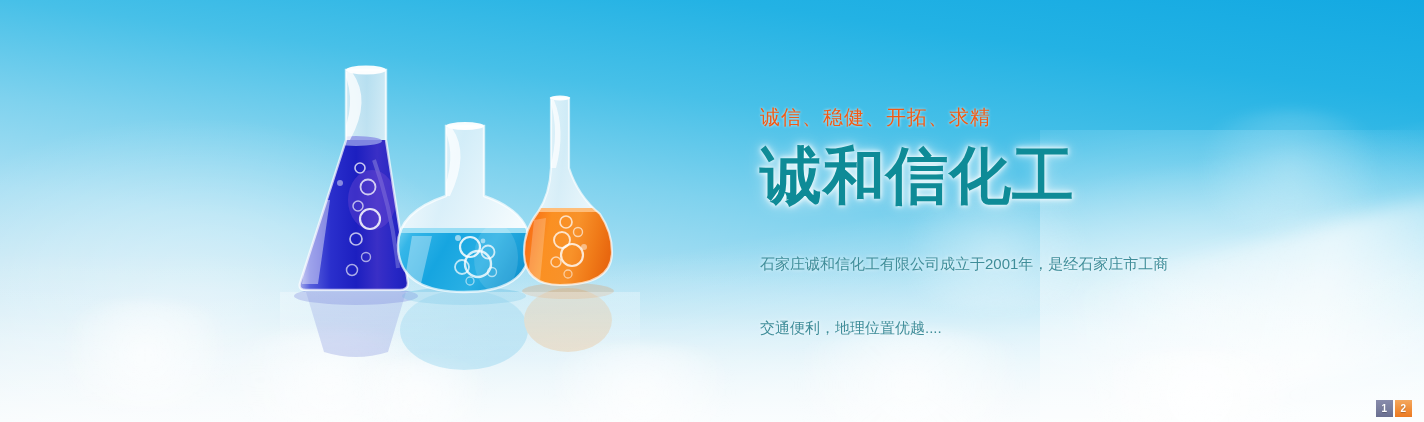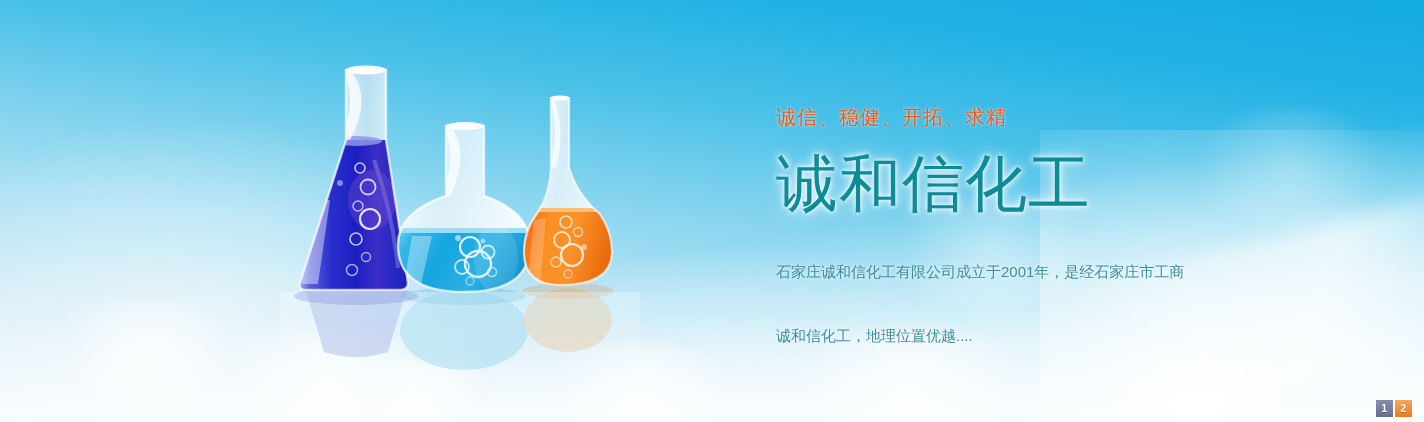--- a/index.html
+++ b/index.html
@@ -104,40 +104,40 @@
     position: absolute;
     left: 0; top: 0;
     width: 700px; height: 422px;
     pointer-events: none;
   }
   .flask-svg { display: block; }
 
   
   .copy {
     position: absolute;
-    left: 776px;
+    left: 760px;
     top: 104px;
     width: 560px;
   }
   .tagline {
     font-size: 20px;
     line-height: 26px;
     letter-spacing: 1px;
     color: #f05a15;
     font-weight: 400;
     text-shadow: 0 0 3px rgba(255,255,255,0.85);
     white-space: nowrap;
   }
   .headline {
-    margin-top: 16px;
+    margin-top: 8px;
     font-size: 62px;
     line-height: 76px;
     letter-spacing: 1px;
     color: #0e8b97;
-    font-weight: 400;
+    font-weight: 700;
     text-shadow:
       0 0 4px rgba(255,255,255,0.95),
       0 0 9px rgba(255,255,255,0.85),
       0 0 18px rgba(255,255,255,0.55);
     white-space: nowrap;
   }
   .desc {
     margin-top: 20px;
     font-size: 15px;
     line-height: 28px;
@@ -331,21 +331,21 @@
         <ellipse cx="560" cy="98" rx="10" ry="2.6" fill="#ffffff" opacity="0.95"></ellipse>
       </g>
     </svg>
   </div>
 
   <div class="copy">
     <div class="tagline">诚信、稳健、开拓、求精</div>
     <div class="headline">诚和信化工</div>
     <div class="desc">
       <div class="desc-line">石家庄诚和信化工有限公司成立于2001年，是经石家庄市工商</div>
-      <div class="desc-line">诚和信化工，地理位置优越....</div>
+      <div class="desc-line">交通便利，地理位置优越....</div>
     </div>
   </div>
 
   <div class="pager">
     <button class="pager-btn inactive">1</button>
     <button class="pager-btn active">2</button>
   </div>
 
 </div>
 

